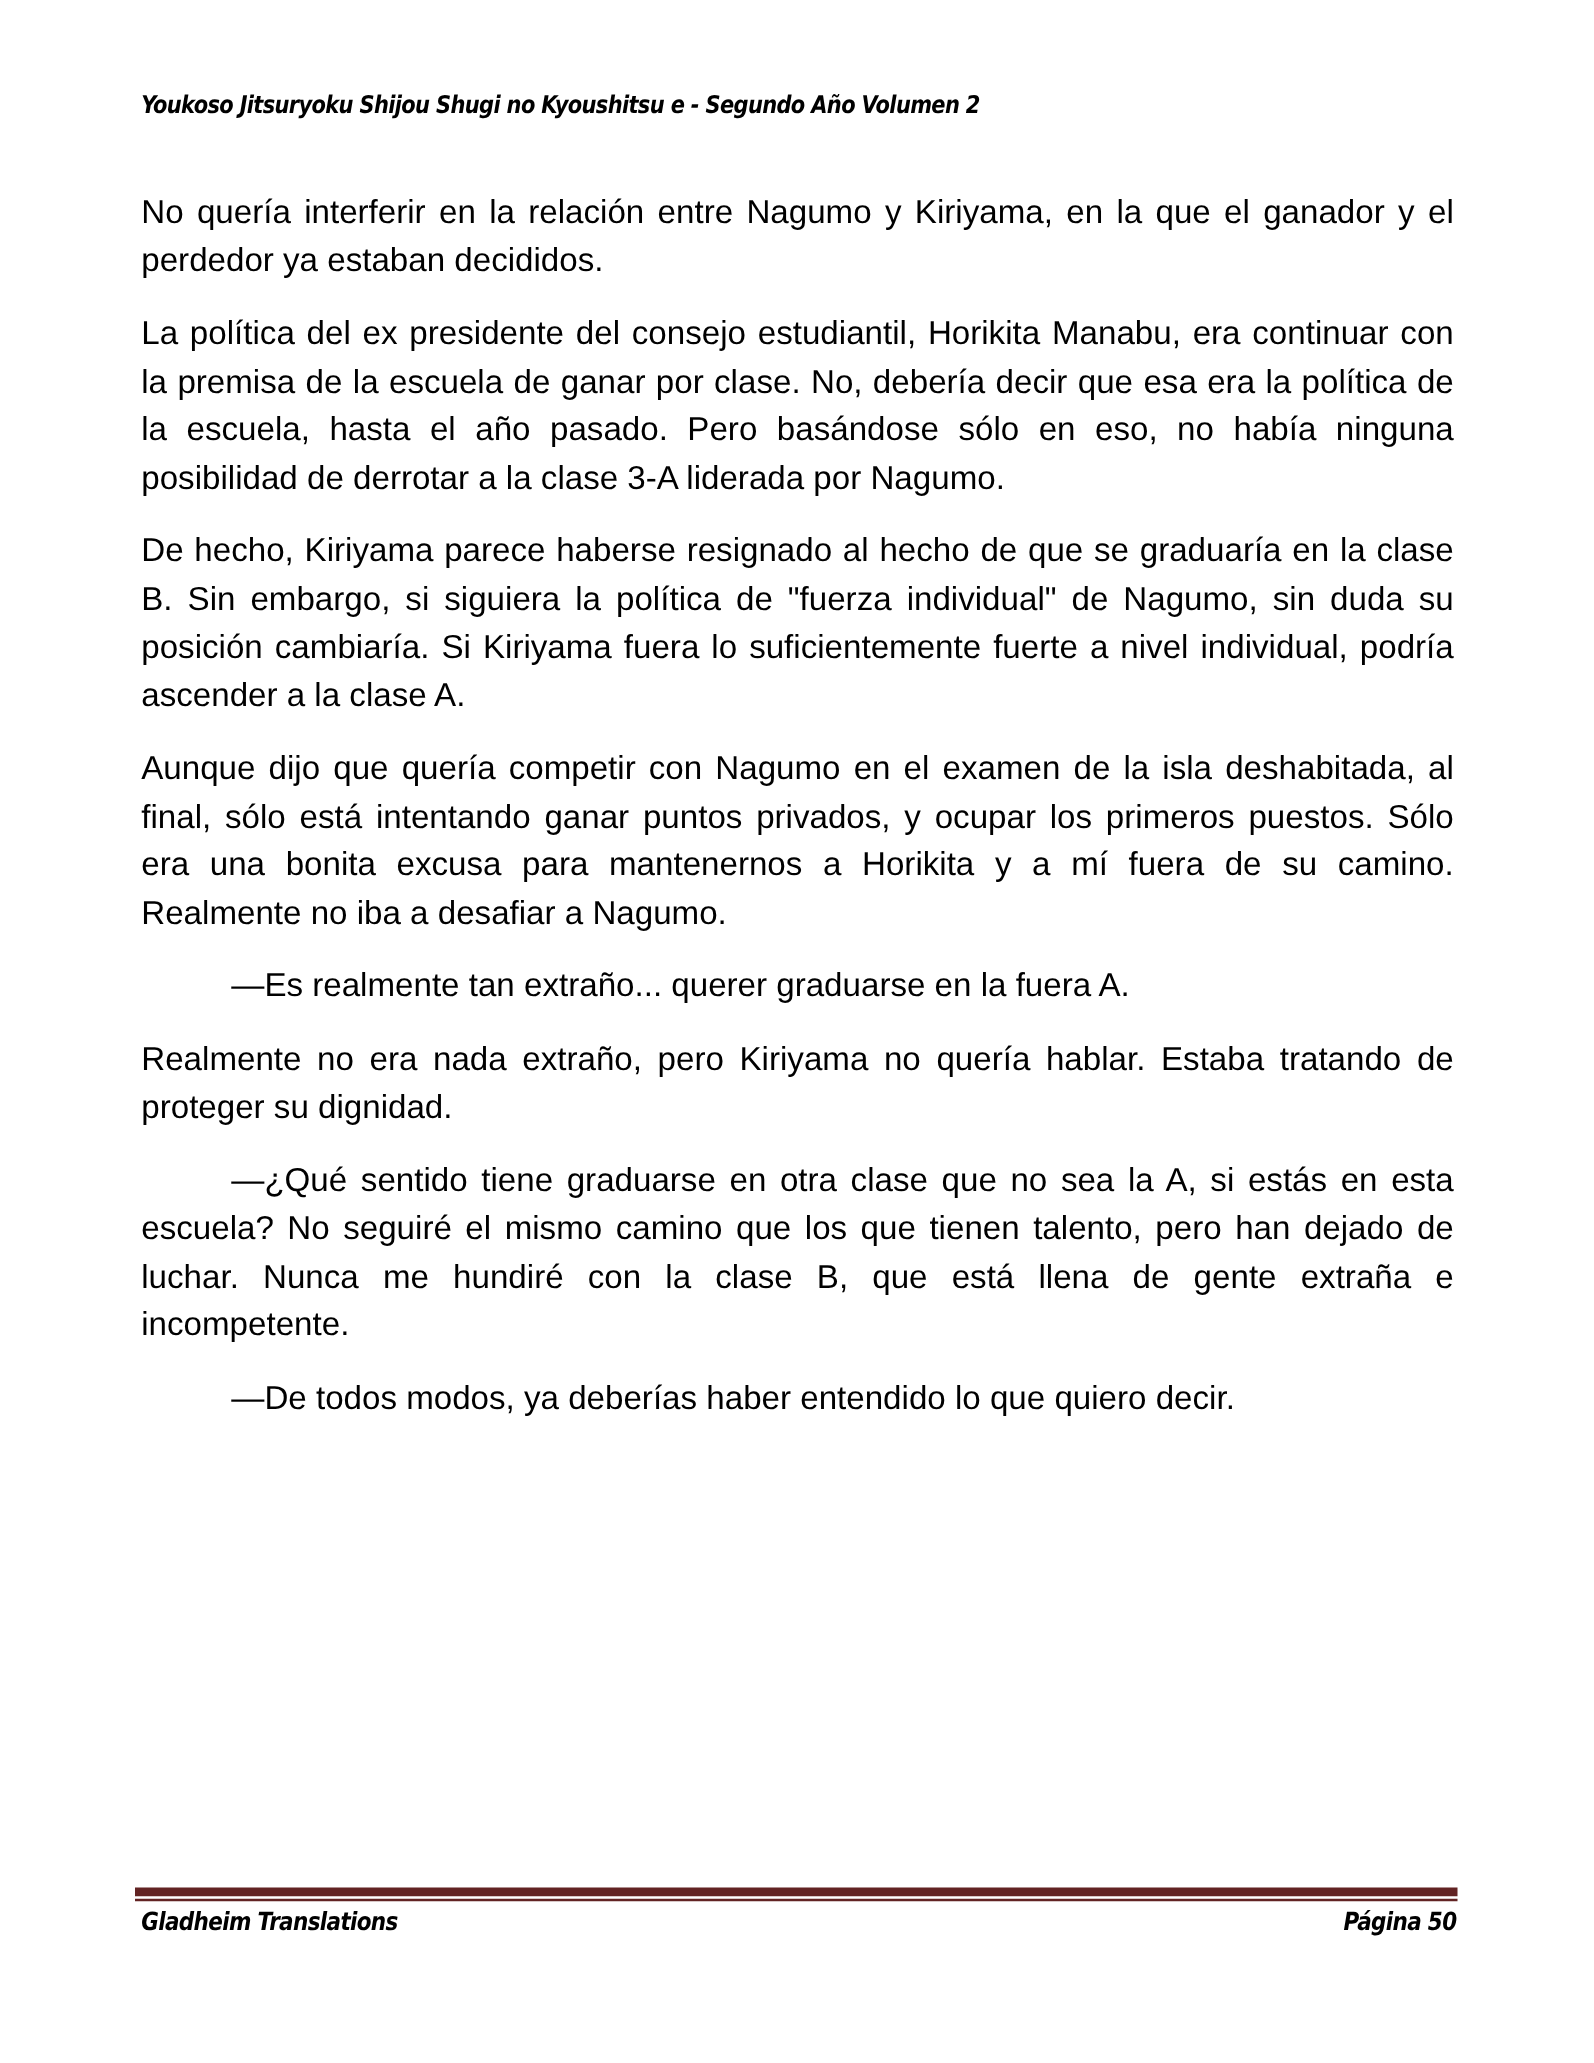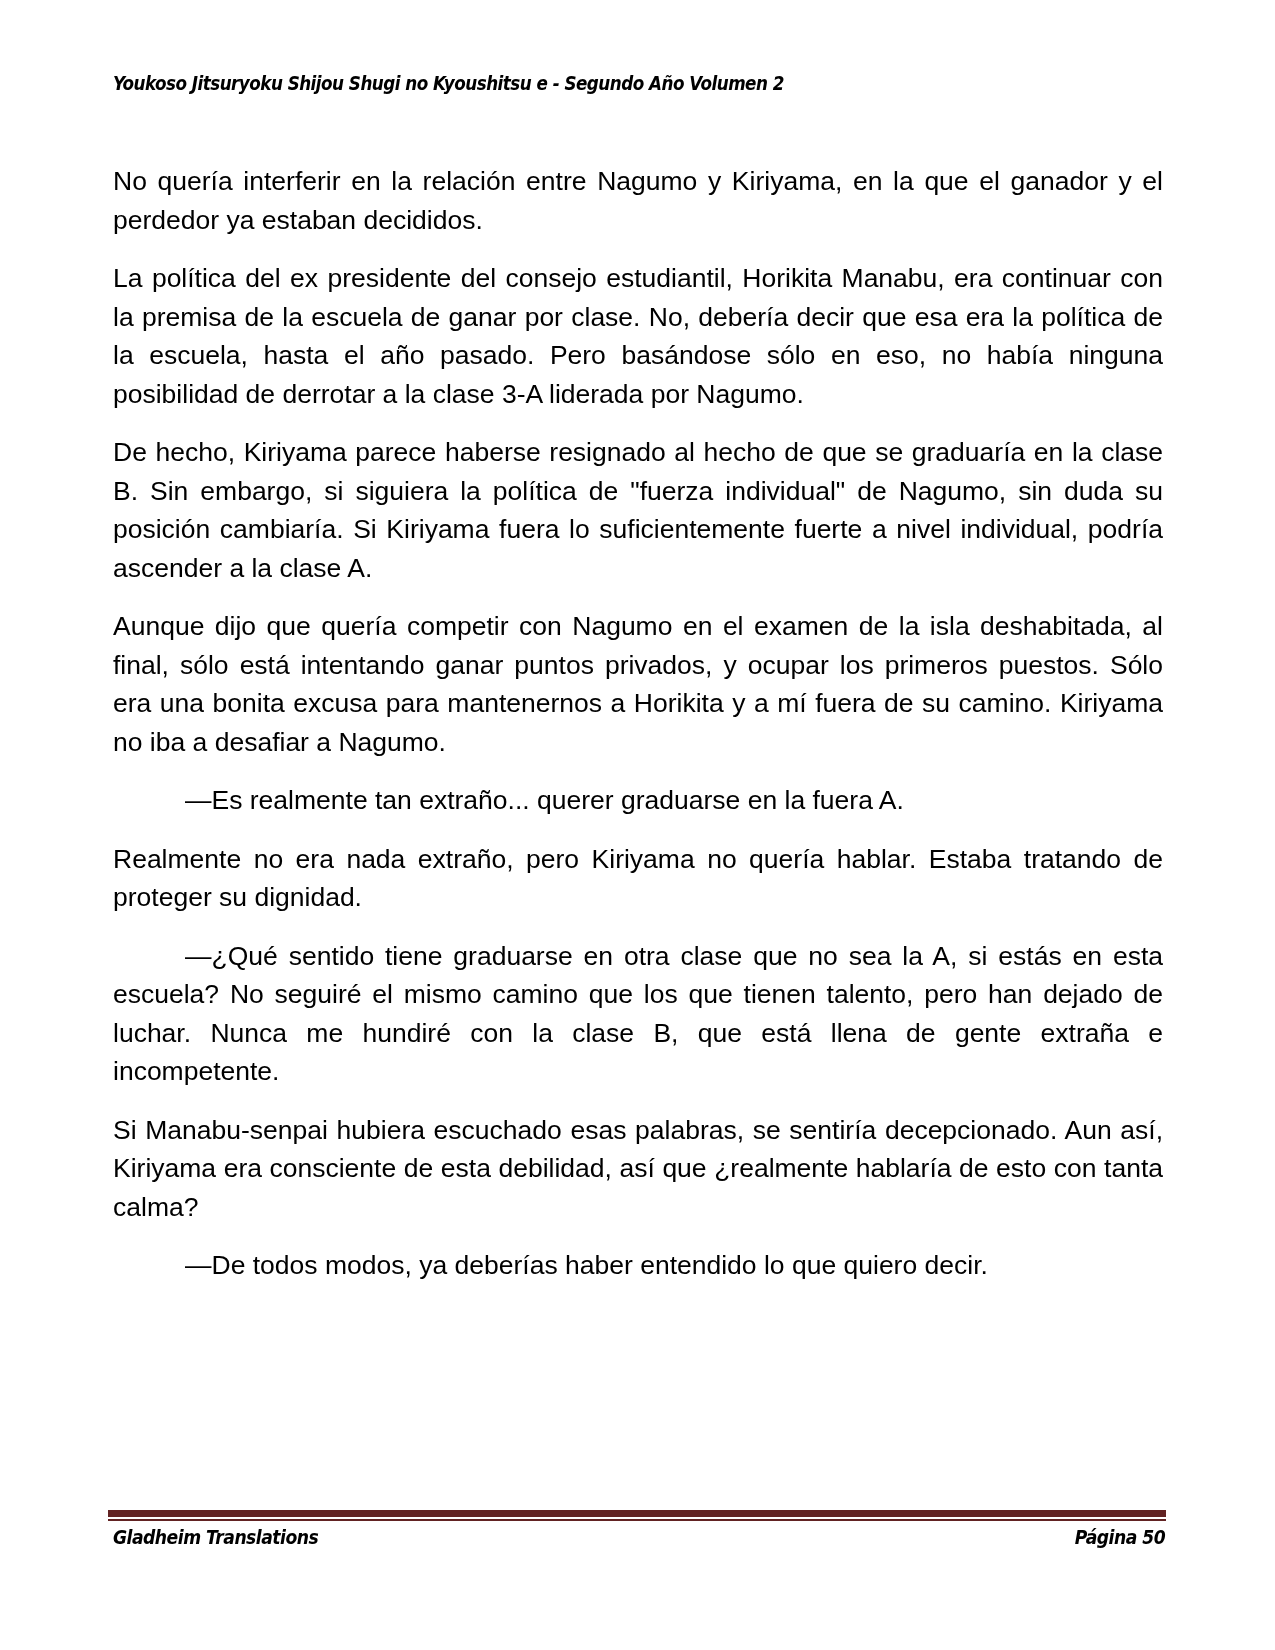--- a/index.html
+++ b/index.html
@@ -30,21 +30,21 @@
     .body-text {
       position: absolute;
       left: 113px;
       top: 146px;
       width: 1050px;
       font-family: "Liberation Sans", sans-serif;
       font-size: 26.5px;
       line-height: 38.5px;
     }
     .para {
-      margin: 16px 0 20px 0;
+      margin: 4px 0 20px 0;
       text-align: justify;
       text-align-last: left;
     }
     .para.dialogue {
       text-indent: 72px;
     }
     .footer-rule-thick {
       position: absolute;
       left: 108px;
       top: 1510px;
@@ -83,25 +83,24 @@
   </style>
 </head>
 <body>
 
 <div class="running-header">Youkoso Jitsuryoku Shijou Shugi no Kyoushitsu e - Segundo Año Volumen 2</div>
 
 <div class="body-text">
   <p class="para">No quería interferir en la relación entre Nagumo y Kiriyama, en la que el ganador y el perdedor ya estaban decididos.</p>
   <p class="para">La política del ex presidente del consejo estudiantil, Horikita Manabu, era continuar con la premisa de la escuela de ganar por clase. No, debería decir que esa era la política de la escuela, hasta el año pasado. Pero basándose sólo en eso, no había ninguna posibilidad de derrotar a la clase 3-A liderada por Nagumo.</p>
   <p class="para">De hecho, Kiriyama parece haberse resignado al hecho de que se graduaría en la clase B. Sin embargo, si siguiera la política de "fuerza individual" de Nagumo, sin duda su posición cambiaría. Si Kiriyama fuera lo suficientemente fuerte a nivel individual, podría ascender a la clase A.</p>
-  <p class="para">Aunque dijo que quería competir con Nagumo en el examen de la isla deshabitada, al final, sólo está intentando ganar puntos privados, y ocupar los primeros puestos. Sólo era una bonita excusa para mantenernos a Horikita y a mí fuera de su camino. Kiriyama no iba a desafiar a Nagumo.</p>
+  <p class="para">Aunque dijo que quería competir con Nagumo en el examen de la isla deshabitada, al final, sólo está intentando ganar puntos privados, y ocupar los primeros puestos. Sólo era una bonita excusa para mantenernos a Horikita y a mí fuera de su camino. Realmente no iba a desafiar a Nagumo.</p>
   <p class="para dialogue">—Es realmente tan extraño... querer graduarse en la fuera A.</p>
   <p class="para">Realmente no era nada extraño, pero Kiriyama no quería hablar. Estaba tratando de proteger su dignidad.</p>
   <p class="para dialogue">—¿Qué sentido tiene graduarse en otra clase que no sea la A, si estás en esta escuela? No seguiré el mismo camino que los que tienen talento, pero han dejado de luchar. Nunca me hundiré con la clase B, que está llena de gente extraña e incompetente.</p>
-  <p class="para">Si Manabu-senpai hubiera escuchado esas palabras, se sentiría decepcionado. Aun así, Kiriyama era consciente de esta debilidad, así que ¿realmente hablaría de esto con tanta calma?</p>
   <p class="para dialogue">—De todos modos, ya deberías haber entendido lo que quiero decir.</p>
 </div>
 
 <div class="footer-rule-thick"></div>
 <div class="footer-rule-thin"></div>
 
 <div class="footer-left">Gladheim Translations</div>
 <div class="footer-right">Página 50</div>
 
 </body></html>

